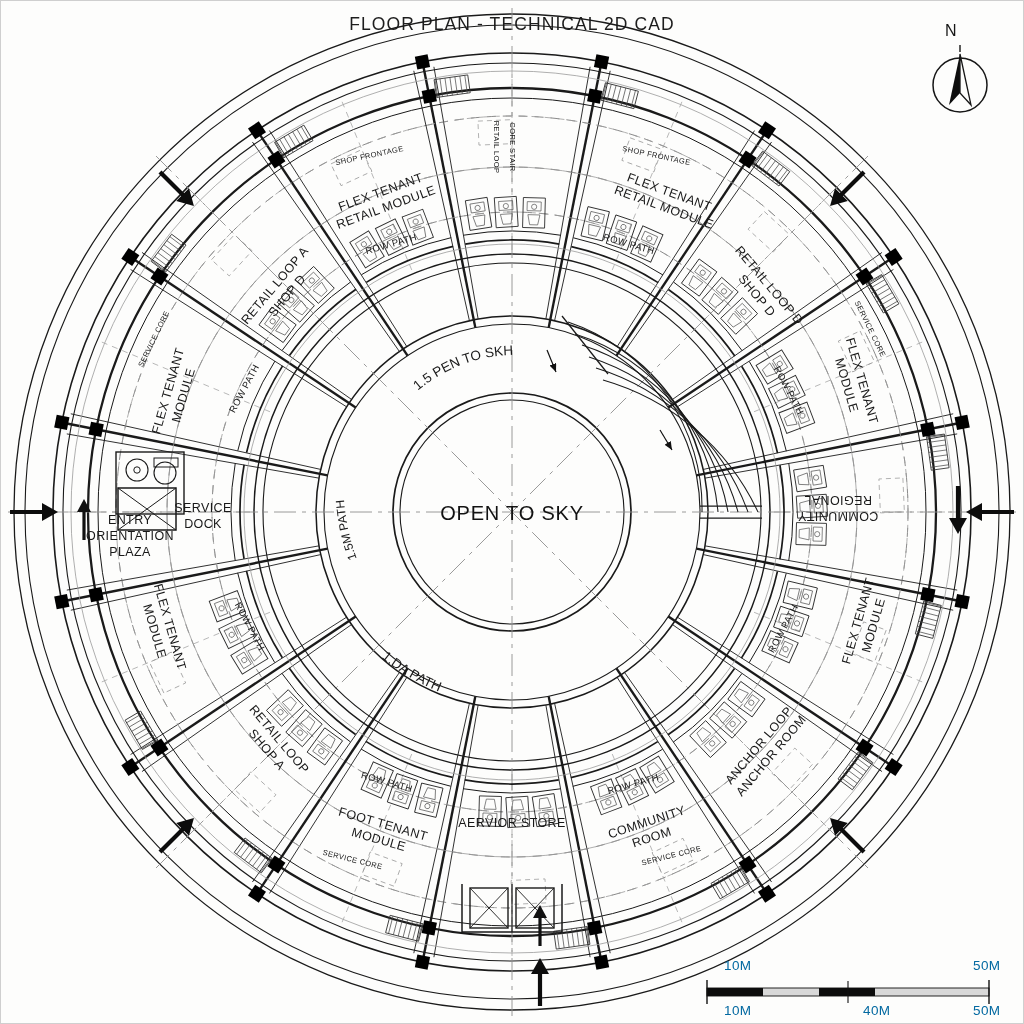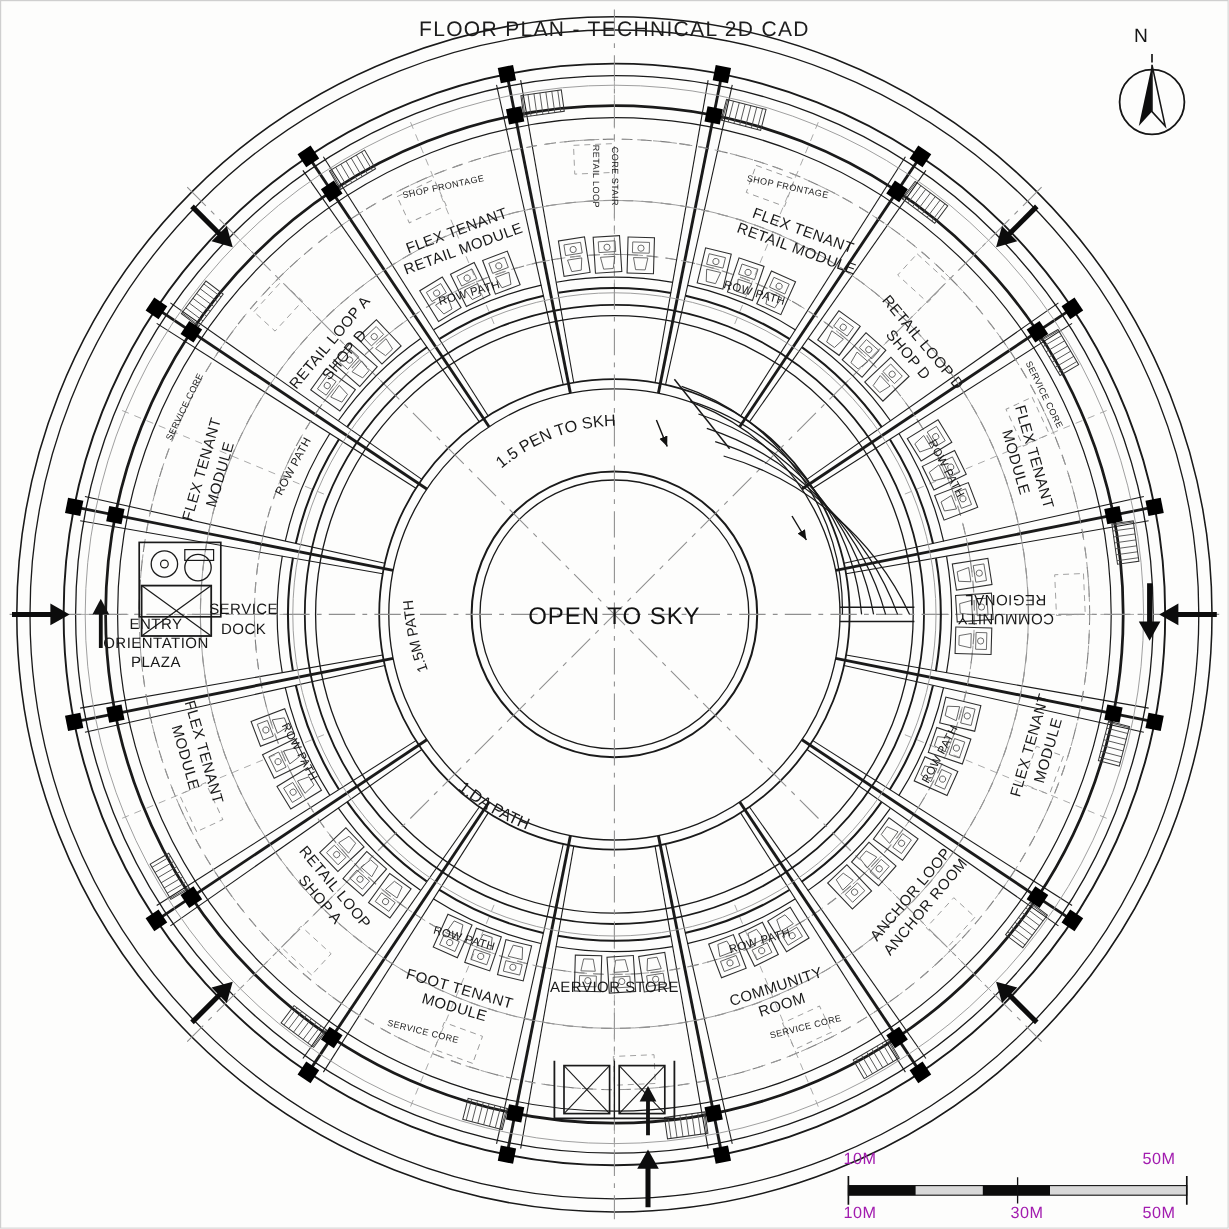--- a/index.html
+++ b/index.html
@@ -21,21 +21,21 @@
     font-size:17.5px;letter-spacing:1.1px;
     color:#1d1d1d;
     white-space:nowrap;
   }
   svg#plan{position:absolute;top:0;left:0;width:1024px;height:1024px;}
   .north-label{
     position:absolute;left:945px;top:22px;
     font-size:16px;letter-spacing:.5px;color:#161616;
   }
   .scalebar-txt{
-    position:absolute;font-size:13.5px;letter-spacing:.4px;color:#a21caf;
+    position:absolute;font-size:13.5px;letter-spacing:.4px;color:#0369a1;margin-left:21px;
   }
 </style>
 </head>
 <body>
 
 <div id="sheet"></div>
 
 <div id="title">FLOOR PLAN - TECHNICAL 2D CAD</div>
 
 <svg id="plan" viewBox="0 0 1024 1024">
@@ -863,14 +863,14 @@
       <textPath id="tpBottom" href="#arcBottom" startOffset="6%">1.DA PATH</textPath>
     </text>
   </g>
 </svg>
 
 <div class="north-label">N</div>
 
 <div class="scalebar-txt" style="left:703px;top:958px;">10M</div>
 <div class="scalebar-txt" style="left:952px;top:958px;">50M</div>
 <div class="scalebar-txt" style="left:703px;top:1003px;">10M</div>
-<div class="scalebar-txt" style="left:842px;top:1003px;">30M</div>
+<div class="scalebar-txt" style="left:842px;top:1003px;">40M</div>
 <div class="scalebar-txt" style="left:952px;top:1003px;">50M</div>
 
 </body></html>

